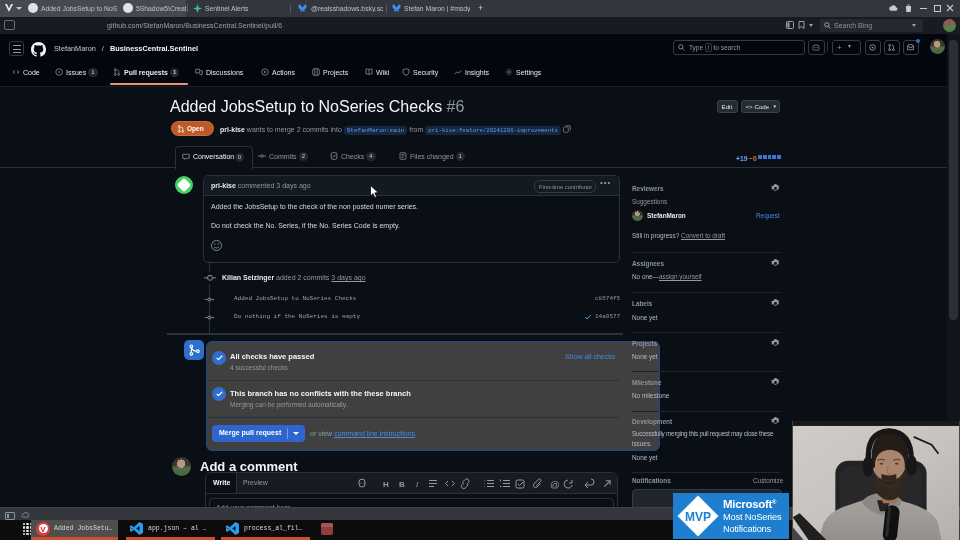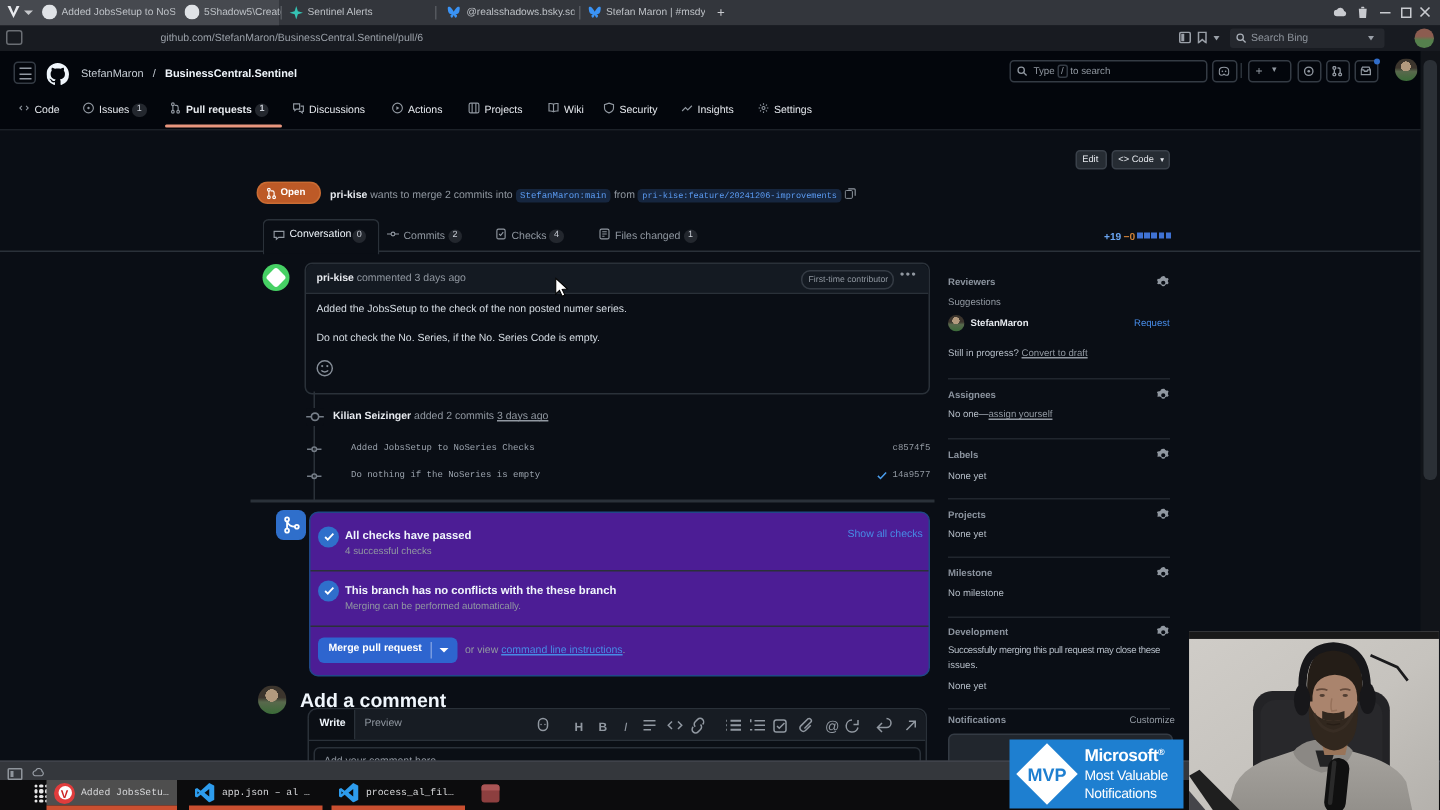--- a/index.html
+++ b/index.html
@@ -194,20 +194,23 @@
           </svg>Security</span>
       <span class="navitem" style="left:454px;"><svg class="ghico" width="8" height="8" viewBox="0 0 16 16">
             <path fill="none" stroke="#9198a1" stroke-width="1.5" d="M1.5 12 6 7.5l3 3L14.5 5"></path>
           </svg>Insights</span>
       <span class="navitem" style="left:505px;"><svg class="ghico" width="8" height="8" viewBox="0 0 16 16">
             <circle cx="8" cy="8" r="2" fill="none" stroke="#9198a1" stroke-width="1.5"></circle>
             <path fill="none" stroke="#9198a1" stroke-width="1.5" d="M8 1.5v2M8 12.5v2M1.5 8h2M12.5 8h2M3.4 3.4l1.4 1.4M11.2 11.2l1.4 1.4M3.4 12.6l1.4-1.4M11.2 4.8l1.4-1.4"></path>
           </svg>Settings</span>
     </div>
 
+    <div class="abs" style="left:170px;top:64px;width:620px;height:22px;">
+      <span style="font-size:16px;color:#f0f6fc;">Added JobsSetup to NoSeries Checks <span style="color:#9198a1">#6</span></span>
+    </div>
     <div class="abs" style="left:717px;top:66px;width:19px;height:11px;background:#262c33;border:1px solid #3a414a;border-radius:3px;">
         <span style="position:absolute;left:3.5px;top:2px;font-size:6.2px;color:#e6e9ee">Edit</span>
       </div>
     <div class="abs" style="left:741px;top:66px;width:37px;height:11px;background:#262c33;border:1px solid #3a414a;border-radius:3px;">
         <span style="position:absolute;left:3.5px;top:2px;font-size:6.2px;color:#e6e9ee">&lt;&gt; Code</span>
         <span style="position:absolute;right:3px;top:1.5px;font-size:5px;color:#e6e9ee">▾</span>
       </div>
 
     <div class="abs" style="left:172px;top:88px;width:41px;height:13px;background:#bd5a27;border-radius:8px;border:1px solid rgba(214,123,62,0.55);margin-left:-1px;margin-top:-1px;">
       <svg class="abs" style="left:5px;top:2.8px" width="8" height="8" viewBox="0 0 16 16">
@@ -296,21 +299,21 @@
 
     <div class="abs" style="left:167px;top:299px;width:456px;height:2px;background:#2a3139;"></div>
     <div class="abs" style="left:184px;top:306px;width:20px;height:20px;background:#2f6fcb;border-radius:5px;">
         <svg style="position:absolute;left:4px;top:4px" width="12" height="12" viewBox="0 0 16 16">
           <path fill="none" stroke="#fff" stroke-width="1.6" d="M4.5 4.5v7M4.5 5a7.5 7.5 0 0 0 7 4.5"></path>
           <circle cx="4.5" cy="3" r="1.7" fill="none" stroke="#fff" stroke-width="1.6"></circle>
           <circle cx="4.5" cy="13" r="1.7" fill="none" stroke="#fff" stroke-width="1.6"></circle>
           <circle cx="13.2" cy="9.5" r="1.7" fill="none" stroke="#fff" stroke-width="1.6"></circle>
         </svg>
       </div>
-    <div class="abs" style="left:206px;top:307px;width:412px;height:108px;border:1px solid #1f4887;border-radius:6px;background:#4c1d95;">
+    <div class="abs" style="left:206px;top:307px;width:412px;height:108px;border:1px solid #1f4887;border-radius:6px;background:#404040;padding-left:40px;">
       <div class="abs" style="left:5px;top:9px;width:14px;height:14px;border-radius:50%;background:#2f6fcb;">
           <svg style="position:absolute;left:3.5px;top:4px" width="7" height="6" viewBox="0 0 14 12">
             <path d="M1.5 6 5 9.5 12.5 1.5" fill="none" stroke="#fff" stroke-width="2.4"></path>
           </svg>
         </div>
       <span class="abs" style="left:23px;top:10px;font-size:7.5px;font-weight:bold;color:#f0f6fc;">All checks have passed</span>
       <span class="abs" style="left:23px;top:22px;font-size:6.5px;color:#9198a1;">4 successful checks</span>
       <span class="abs" style="left:358px;top:11px;font-size:7px;color:#478be6;">Show all checks</span>
       <div class="abs" style="left:0;top:38px;width:412px;height:1px;background:#2a3139;"></div>
       <div class="abs" style="left:5px;top:45px;width:14px;height:14px;border-radius:50%;background:#2f6fcb;">
@@ -525,21 +528,21 @@
       <rect x="94.5" y="87" width="3" height="30" rx="1.5" fill="#2a2a2a"></rect>
     </g>
   </svg>
 
   <div class="abs" id="mvp">
     <svg class="abs" style="left:3px;top:1px" width="44" height="44" viewBox="0 0 44 44">
         <rect x="7.5" y="7.5" width="29" height="29" transform="rotate(45 22 22)" fill="#fff"></rect>
         <text x="22" y="26.5" text-anchor="middle" font-family="Liberation Sans" font-size="12" font-weight="bold" fill="#1e7fd0">MVP</text>
       </svg>
     <div class="abs" style="left:50px;top:5px;font-size:11.5px;font-weight:bold;color:#fff;letter-spacing:-0.3px;">Microsoft<span style="font-size:6px;vertical-align:4px">®</span></div>
-    <div class="abs" style="left:50px;top:19px;font-size:9.3px;color:#fff;letter-spacing:-0.2px;">Most Valuable</div>
+    <div class="abs" style="left:50px;top:19px;font-size:9.3px;color:#fff;letter-spacing:-0.2px;">Most NoSeries</div>
     <div class="abs" style="left:50px;top:31px;font-size:9.3px;color:#fff;letter-spacing:-0.2px;">Notifications</div>
   </div>
 
 
   <svg class="abs" style="left:370px;top:185px" width="10" height="14" viewBox="0 0 10 14">
       <path d="M0.5 0.5 L0.5 11 L3 8.6 L4.8 12.5 L6.6 11.7 L4.8 7.9 L8.2 7.6 Z" fill="#fff" stroke="#000" stroke-width="0.7"></path>
     </svg>
 </div>
 
 </body></html>

